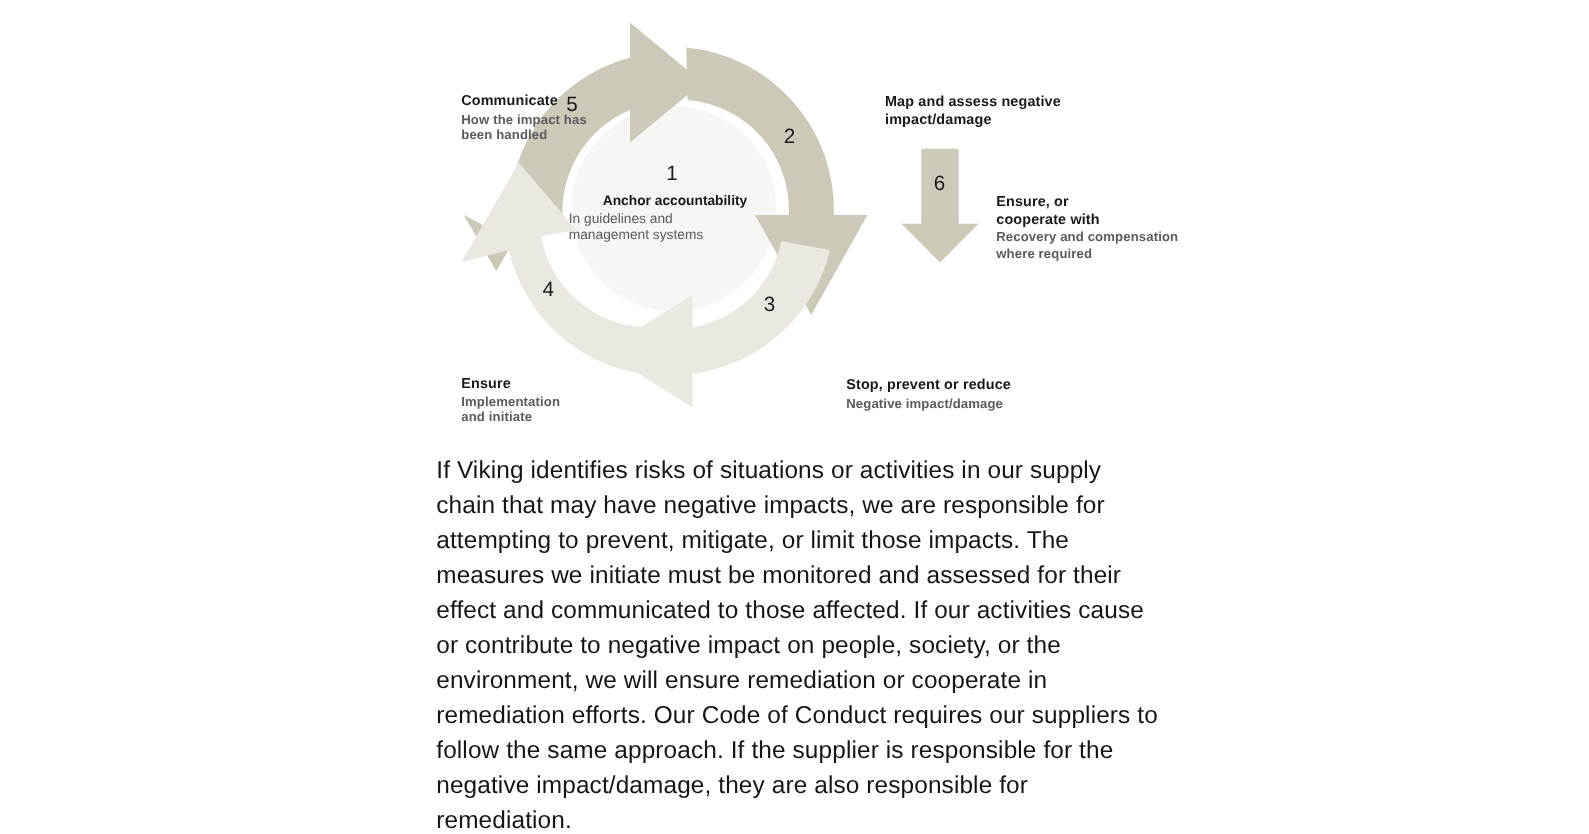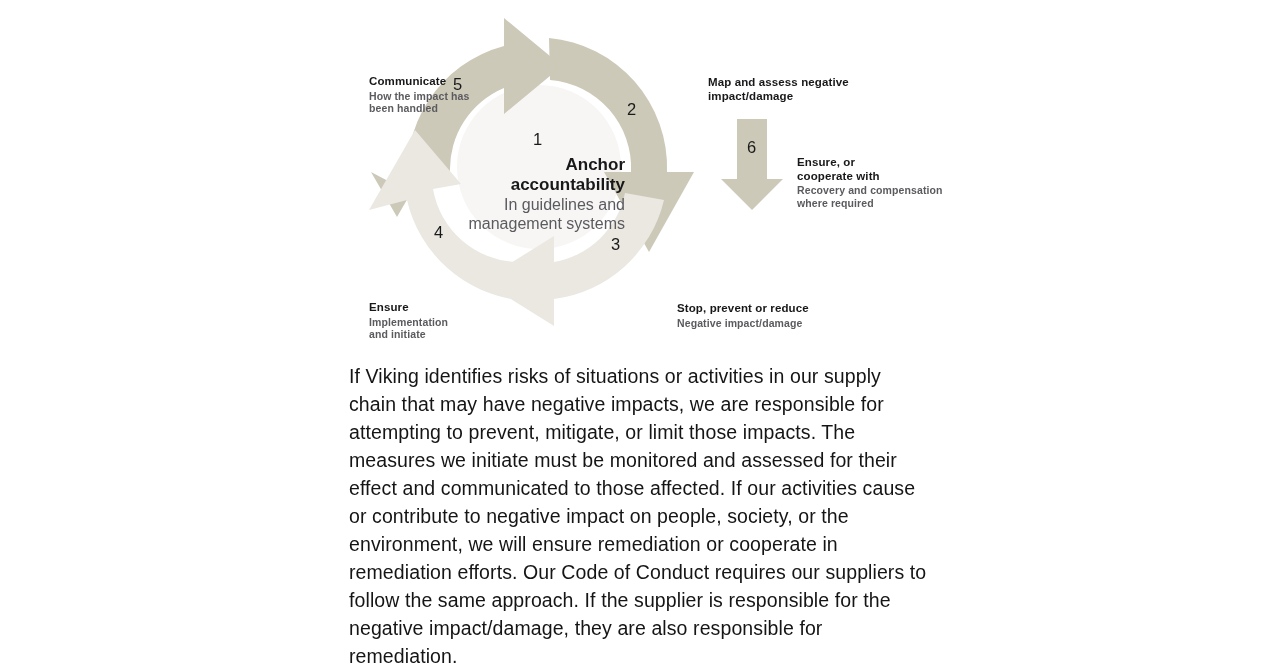--- a/index.html
+++ b/index.html
@@ -52,30 +52,30 @@
   }
   .lbl-sub {
     font-size: 10.5px;
     font-weight: bold;
     color: #5b5b5f;
     letter-spacing: 0.01em;
     white-space: pre-line;
     margin-top: 1px;
   }
   .lbl-center-title {
-    font-size: 17px;
+    font-size: 11px;
     font-weight: bold;
     color: #18181a;
-    text-align: right;
+    text-align: center;
     white-space: pre-line;
   }
   .lbl-center-sub {
-    font-size: 16px;
+    font-size: 11px;
     color: #5b5b5f;
-    text-align: right;
+    text-align: left;
     white-space: pre-line;
     margin-top: 1px;
   }
 
   
   #label-communicate { left: 369px; top: 35px; }
   #label-map         { left: 708px; top: 36px; }
   #label-ensure      { left: 797px; top: 116px; }
   #label-stop        { left: 677px; top: 262px; }
   #label-monitor     { left: 369px; top: 261px; }

